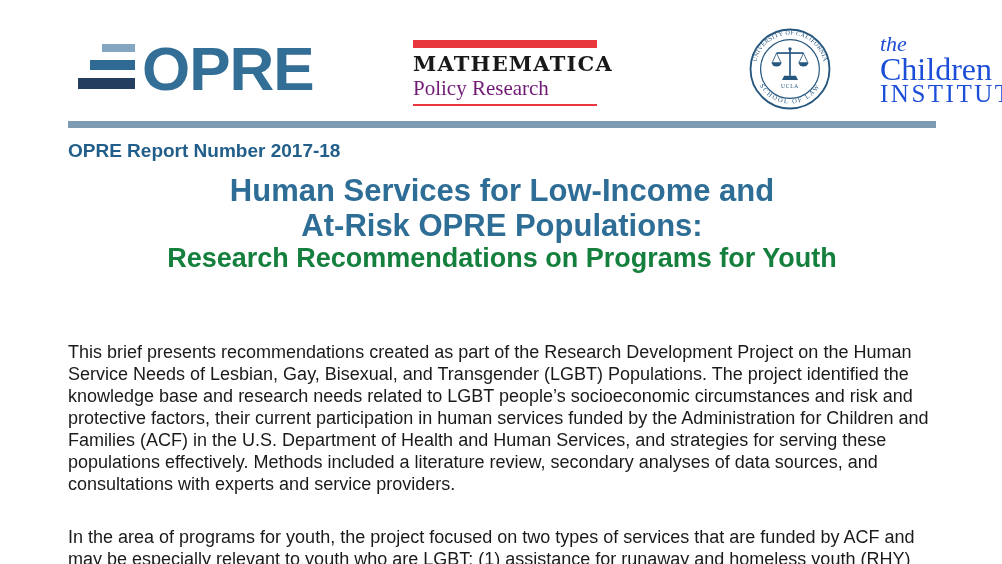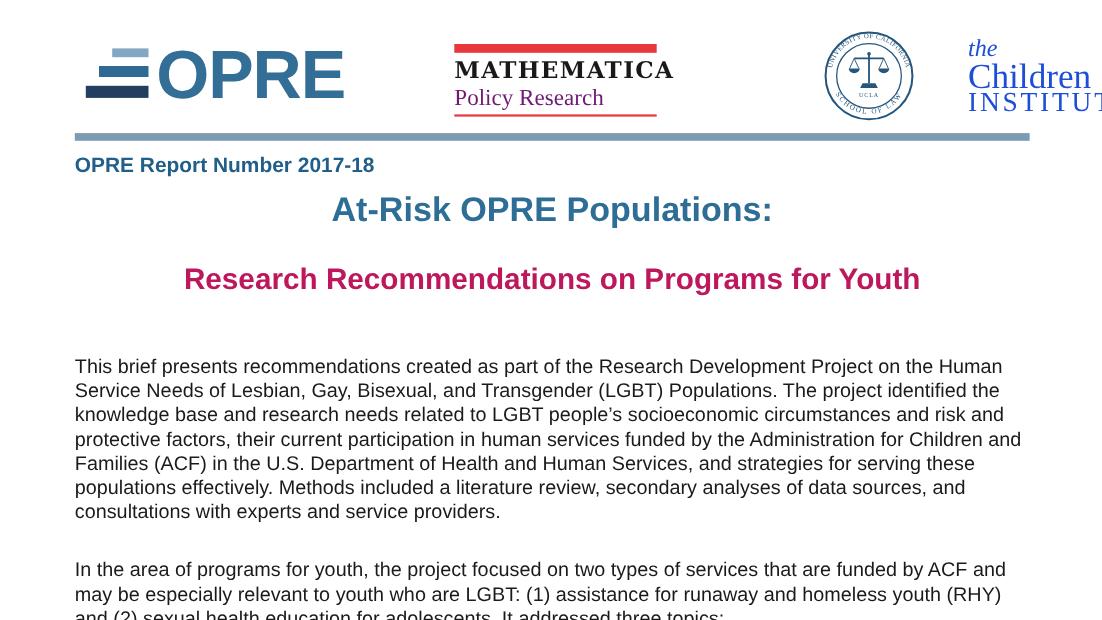--- a/index.html
+++ b/index.html
@@ -55,27 +55,27 @@
     margin-top: 12px; font-size: 19px; font-weight: bold; color: #215e89;
     line-height: 22px;
   }
 
   
   .doc-title {
     margin-top: 11px; text-align: center;
     font-size: 31px; font-weight: bold; color: #2e6d96; line-height: 35px;
   }
   .doc-subtitle {
-    margin-top: 31px; text-align: center;
-    font-size: 27px; font-weight: bold; color: #be185d; line-height: 31px;
+    margin-top: 0; text-align: center;
+    font-size: 27px; font-weight: bold; color: #15803d; line-height: 31px;
   }
 
   
   .body-para { font-size: 18px; line-height: 22px; color: #1a1a1a; }
-  .para-1 { margin-top: 52px; }
+  .para-1 { margin-top: 67px; }
   .para-2 { margin-top: 31px; }
 
   .seal-stroke { fill: none; stroke: #25567e; }
   .seal-fill { fill: #25567e; }
   .seal-text { fill: #25567e; font-family: "Liberation Serif", serif; }
 </style>
 </head>
 <body>
 
 <div class="page">
@@ -136,20 +136,21 @@
   </div>
 
   <div class="content">
     <div class="rule"></div>
 
     <div class="meta-row">
       <span>OPRE Report Number 2017-18</span>
     </div>
 
     <div class="doc-title">
+      <div>Human Services for Low-Income and</div>
       <div>At-Risk OPRE Populations:</div>
     </div>
 
     <div class="doc-subtitle">Research Recommendations on Programs for Youth</div>
 
     <p class="body-para para-1">This brief presents recommendations created as part of the Research Development Project on the Human Service Needs of Lesbian, Gay, Bisexual, and Transgender (LGBT) Populations. The project identified the knowledge base and research needs related to LGBT people’s socioeconomic circumstances and risk and protective factors, their current participation in human services funded by the Administration for Children and Families (ACF) in the U.S. Department of Health and Human Services, and strategies for serving these populations effectively. Methods included a literature review, secondary analyses of data sources, and consultations with experts and service providers.</p>
     <p class="body-para para-2">In the area of programs for youth, the project focused on two types of services that are funded by ACF and may be especially relevant to youth who are LGBT: (1) assistance for runaway and homeless youth (RHY) and (2) sexual health education for adolescents. It addressed three topics:</p>
   </div>
 
 </div>

